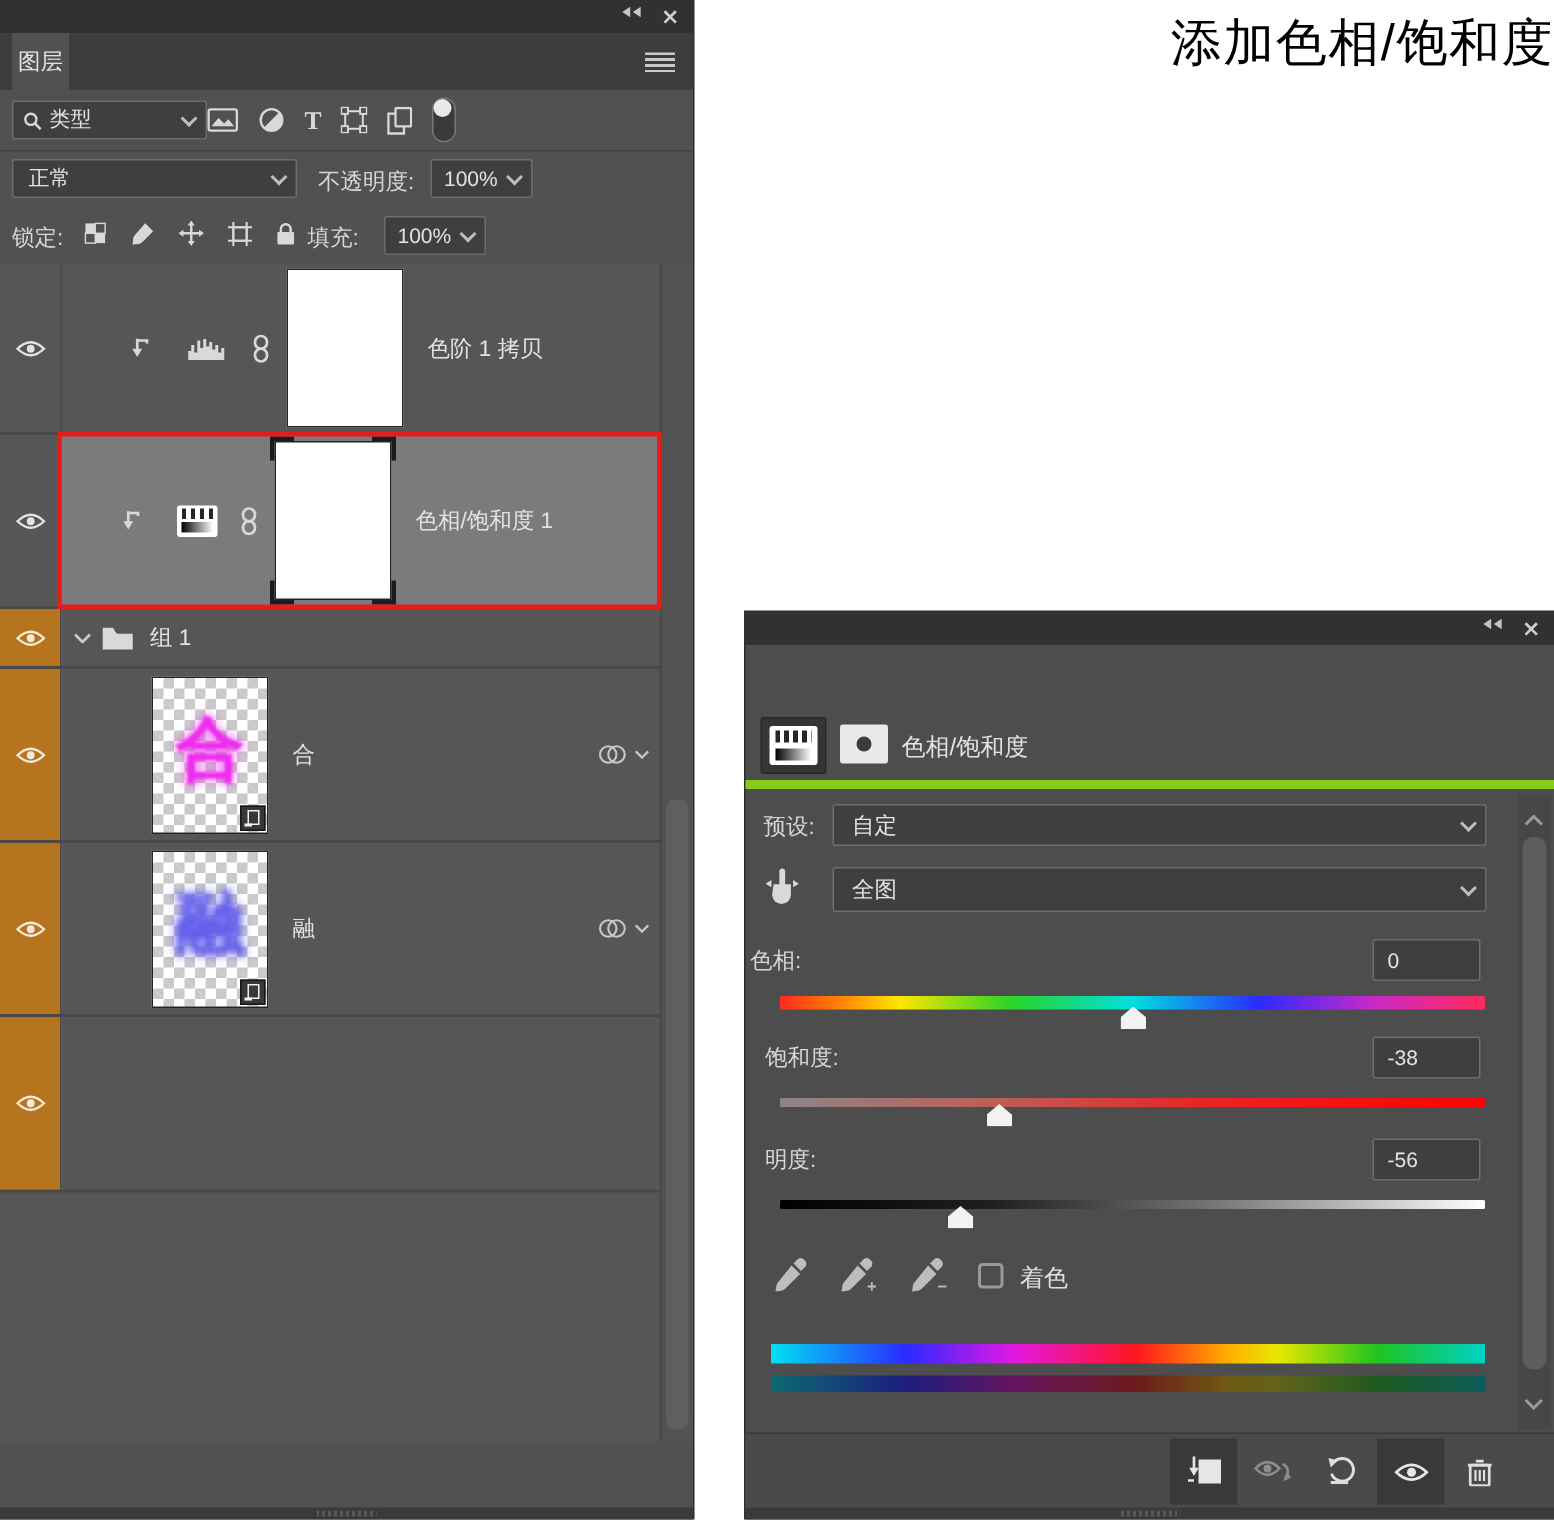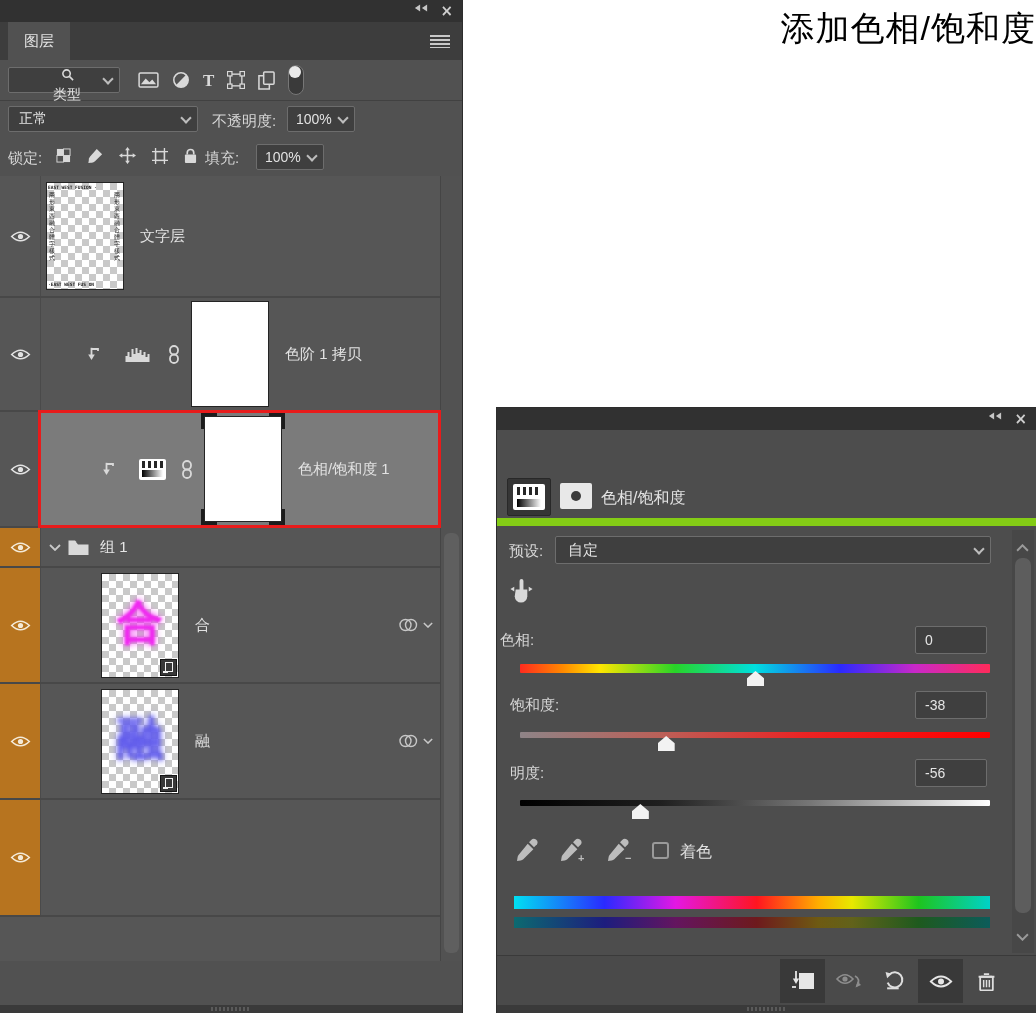--- a/index.html
+++ b/index.html
@@ -8,40 +8,40 @@
     font-family:"Liberation Sans","DejaVu Sans",sans-serif;
     -webkit-font-smoothing:antialiased;
   }
   .panel{position:absolute;background:#515151;box-shadow:0 0 0 1px #2d2d2d;}
   
   .titlebar{height:22px;background:#313131;position:relative;}
   .tb-ic{position:absolute;top:4px;color:#c6c6c6;display:flex;align-items:center;}
   .collapse-ic svg{display:block;}
   .close-ic{font:bold 15px/14px "DejaVu Sans",sans-serif;color:#cfcfcf;}
   .tabbar{height:38px;background:#3d3d3d;position:relative;}
-  .tab{position:absolute;left:8px;top:0;height:38px;padding:0 16px;display:flex;align-items:center;
+  .tab{position:absolute;left:8px;top:0;height:38px;padding:0 4px;display:flex;align-items:center;
        background:#515151;color:#e4e4e4;font-size:15px;}
   .menu-ic{position:absolute;right:12px;top:13px;width:20px;height:13px;
        background:repeating-linear-gradient(#c9c9c9 0 2px,transparent 2px 4px);}
   
   .dd{background:#3f3f3f;border:1px solid #6d6d6d;border-radius:2px;display:flex;align-items:center;
       color:#e2e2e2;font-size:14px;position:relative;box-sizing:border-box;}
   .dd .chev{position:absolute;right:7px;top:50%;margin-top:-5px;}
   .chev{width:8px;height:8px;display:inline-block;}
   .chev::before{content:"";display:block;width:6px;height:6px;border-right:2px solid #bdbdbd;
       border-bottom:2px solid #bdbdbd;transform:rotate(45deg);margin:0 auto;}
   .lbl{color:#d6d6d6;font-size:15px;}
   .valbox{background:#3f3f3f;border:1px solid #6d6d6d;border-radius:2px;color:#e4e4e4;
       font-size:14px;display:flex;align-items:center;padding-left:9px;box-sizing:border-box;}
   .ic{color:#d9d9d9;display:inline-flex;align-items:center;justify-content:center;}
   .dim{color:#8d8d8d;}
   
   #layers{left:0;top:0;width:462px;height:1013px;}
   .filter-row{height:40px;background:#515151;border-bottom:1px solid #414141;position:relative;}
-  .search-dd{position:absolute;left:8px;top:7px;width:112px;height:26px;padding-left:6px;gap:5px;flex-direction:column;}
+  .search-dd{position:absolute;left:8px;top:7px;width:130px;height:26px;padding-left:6px;gap:5px;}
   .filter-ics{position:absolute;left:138px;top:5px;display:flex;gap:13px;align-items:center;height:30px;}
   .toggle-pill{width:14px;height:28px;border-radius:8px;background:#3a3a3a;border:1px solid #777;position:relative;}
   .toggle-pill::after{content:"";position:absolute;left:0px;top:0px;width:12px;height:12px;border-radius:50%;background:#e9e9e9;}
   .blend-row{height:37px;position:relative;}
   .blend-dd{position:absolute;left:8px;top:5px;width:190px;height:26px;padding-left:10px;}
   .op-lbl{position:absolute;left:212px;top:11px;}
   .op-dd{position:absolute;left:287px;top:5px;width:68px;height:26px;padding-left:8px;}
   .lock-row{height:39px;position:relative;border-bottom:1px solid #414141;}
   .lock-lbl{position:absolute;left:8px;top:11px;text-align:center;}
   .lock-ics{position:absolute;left:56px;top:9px;display:flex;gap:16px;align-items:center;}
@@ -89,21 +89,21 @@
       border-top:1px solid #3a3a3a;display:flex;align-items:center;justify-content:flex-end;gap:17px;padding-right:24px;box-sizing:border-box;}
   .fx-txt{font:italic bold 19px/19px "Liberation Serif","DejaVu Serif",serif;color:#dedede;position:relative;}
   .fx-txt i{position:absolute;right:-7px;bottom:-2px;border:4px solid transparent;border-top-color:#dedede;font-size:0;}
   .mask-ic{width:24px;height:18px;background:#e8e8e8;border-radius:2px;position:relative;display:inline-block;}
   .mask-ic::after{content:"";position:absolute;left:50%;top:50%;width:10px;height:10px;margin:-5px 0 0 -5px;border-radius:50%;background:#3c3c3c;}
   .bstrip{position:absolute;left:0;bottom:0;width:100%;height:8px;background:#3a3a3a;}
   .bstrip::after{content:"";position:absolute;left:50%;top:2px;width:40px;height:4px;margin-left:-20px;
       background:repeating-linear-gradient(to right,#5a5a5a 0 2px,transparent 2px 4px);}
   
   #props{left:497px;top:408px;width:539px;height:605px;background:#4d4d4d;}
-  .phead{position:absolute;left:0;top:62px;width:100%;height:56px;border-bottom:8px solid #84cc16;box-sizing:border-box;}
+  .phead{position:absolute;left:0;top:62px;width:100%;height:56px;border-bottom:6px solid #84cc16;box-sizing:border-box;}
   .hbtn{position:absolute;top:8px;width:42px;height:36px;background:#353535;border:1px solid #282828;border-radius:2px;
       display:flex;align-items:center;justify-content:center;}
   .ptitle{position:absolute;left:104px;top:18px;color:#e2e2e2;font-size:16px;}
   .pcontent{position:absolute;left:0;top:120px;right:0;bottom:58px;}
   .prow-lbl{position:absolute;color:#d6d6d6;font-size:15px;}
   .slider{position:absolute;left:23px;width:470px;border-radius:1px;}
   .sthumb{position:absolute;top:7px;width:17px;height:15px;background:#f2f2f2;
       clip-path:polygon(50% 0,100% 48%,100% 100%,0 100%,0 48%);filter:drop-shadow(0 0 1px #222);}
   .hue-grad{height:9px;background:linear-gradient(to right,#ff2b1f,#ff8800 9%,#ffe600 17%,#28d428 33%,#00dfdf 50%,#2a2aff 68%,#c928c9 84%,#ff2b5a 100%);}
   .sat-grad{height:6px;background:linear-gradient(to right,#8e8487,#bb6058 30%,#ea2424 60%,#ff0000 100%);}
@@ -342,38 +342,20 @@
     </div>
     <span class="lbl fill-lbl">填充:</span>
     <div class="dd fill-dd">
       <span>100%</span>
       <span class="chev"></span>
     </div>
   </div>
 
   <div class="list">
 
-    <div class="lrow" style="height:120px">
-      <div class="eye-cell">
-          <span class="ic" style="color:#e3e3e3">
-            <svg width="21" height="13">
-              <use href="#s-eye"></use>
-            </svg>
-          </span>
-        </div>
-      <div class="row-body" style="padding-left:5px">
-        <div class="thumb-frame checker" style="width:76px;height:106px">
-          <span class="microtxt" style="top:2px">EAST WEST FUSION ·</span>
-          <span class="microtxt" style="bottom:2px">·EAST WEST FUS ON</span>
-          <span class="sidetxt" style="left:2px">兩形東西融合體字樣式</span>
-          <span class="sidetxt" style="right:2px">兩形東西融合體字樣式</span>
-        </div>
-        <span class="lname" style="margin-left:16px">文字层</span>
-      </div>
-    </div>
 
     <div class="lrow" style="height:112px">
       <div class="eye-cell">
           <span class="ic" style="color:#e3e3e3">
             <svg width="21" height="13">
               <use href="#s-eye"></use>
             </svg>
           </span>
         </div>
       <div class="row-body" style="padding-left:45px">
@@ -398,21 +380,21 @@
     </div>
 
     <div class="lrow sel" style="height:114px">
       <div class="eye-cell">
           <span class="ic" style="color:#e3e3e3">
             <svg width="21" height="13">
               <use href="#s-eye"></use>
             </svg>
           </span>
         </div>
-      <div class="row-body" style="padding-left:60px">
+      <div class="row-body" style="padding-left:39px">
         <span class="ic">
             <svg width="14" height="14">
               <use href="#s-cliparrow"></use>
             </svg>
           </span>
         <span class="huesat-ic" style="width:27px;height:21px;margin-left:24px"></span>
         <span class="ic" style="margin-left:15px">
             <svg width="12" height="19">
               <use href="#s-chain8"></use>
             </svg>
@@ -547,20 +529,24 @@
     <div class="dd" style="position:absolute;left:58px;top:8px;width:436px;height:28px;padding-left:12px;font-size:15px">
       <span>自定</span>
       <span class="chev"></span>
     </div>
 
     <span class="ic" style="position:absolute;left:11px;top:50px">
       <svg width="27" height="27">
           <use href="#s-hand"></use>
         </svg>
       </span>
+    <div class="dd" style="position:absolute;left:58px;top:50px;width:436px;height:30px;padding-left:12px;font-size:15px">
+      <span>全图</span>
+      <span class="chev"></span>
+    </div>
 
     <span class="prow-lbl" style="left:3px;top:103px">色相:</span>
     <div class="valbox" style="position:absolute;left:418px;top:98px;width:72px;height:28px">
       <span>0</span>
     </div>
     <div class="slider hue-grad" style="top:136px">
       <span class="sthumb" style="left: calc(50% - 8px);"></span>
     </div>
 
     <span class="prow-lbl" style="left:13px;top:168px">饱和度:</span>

